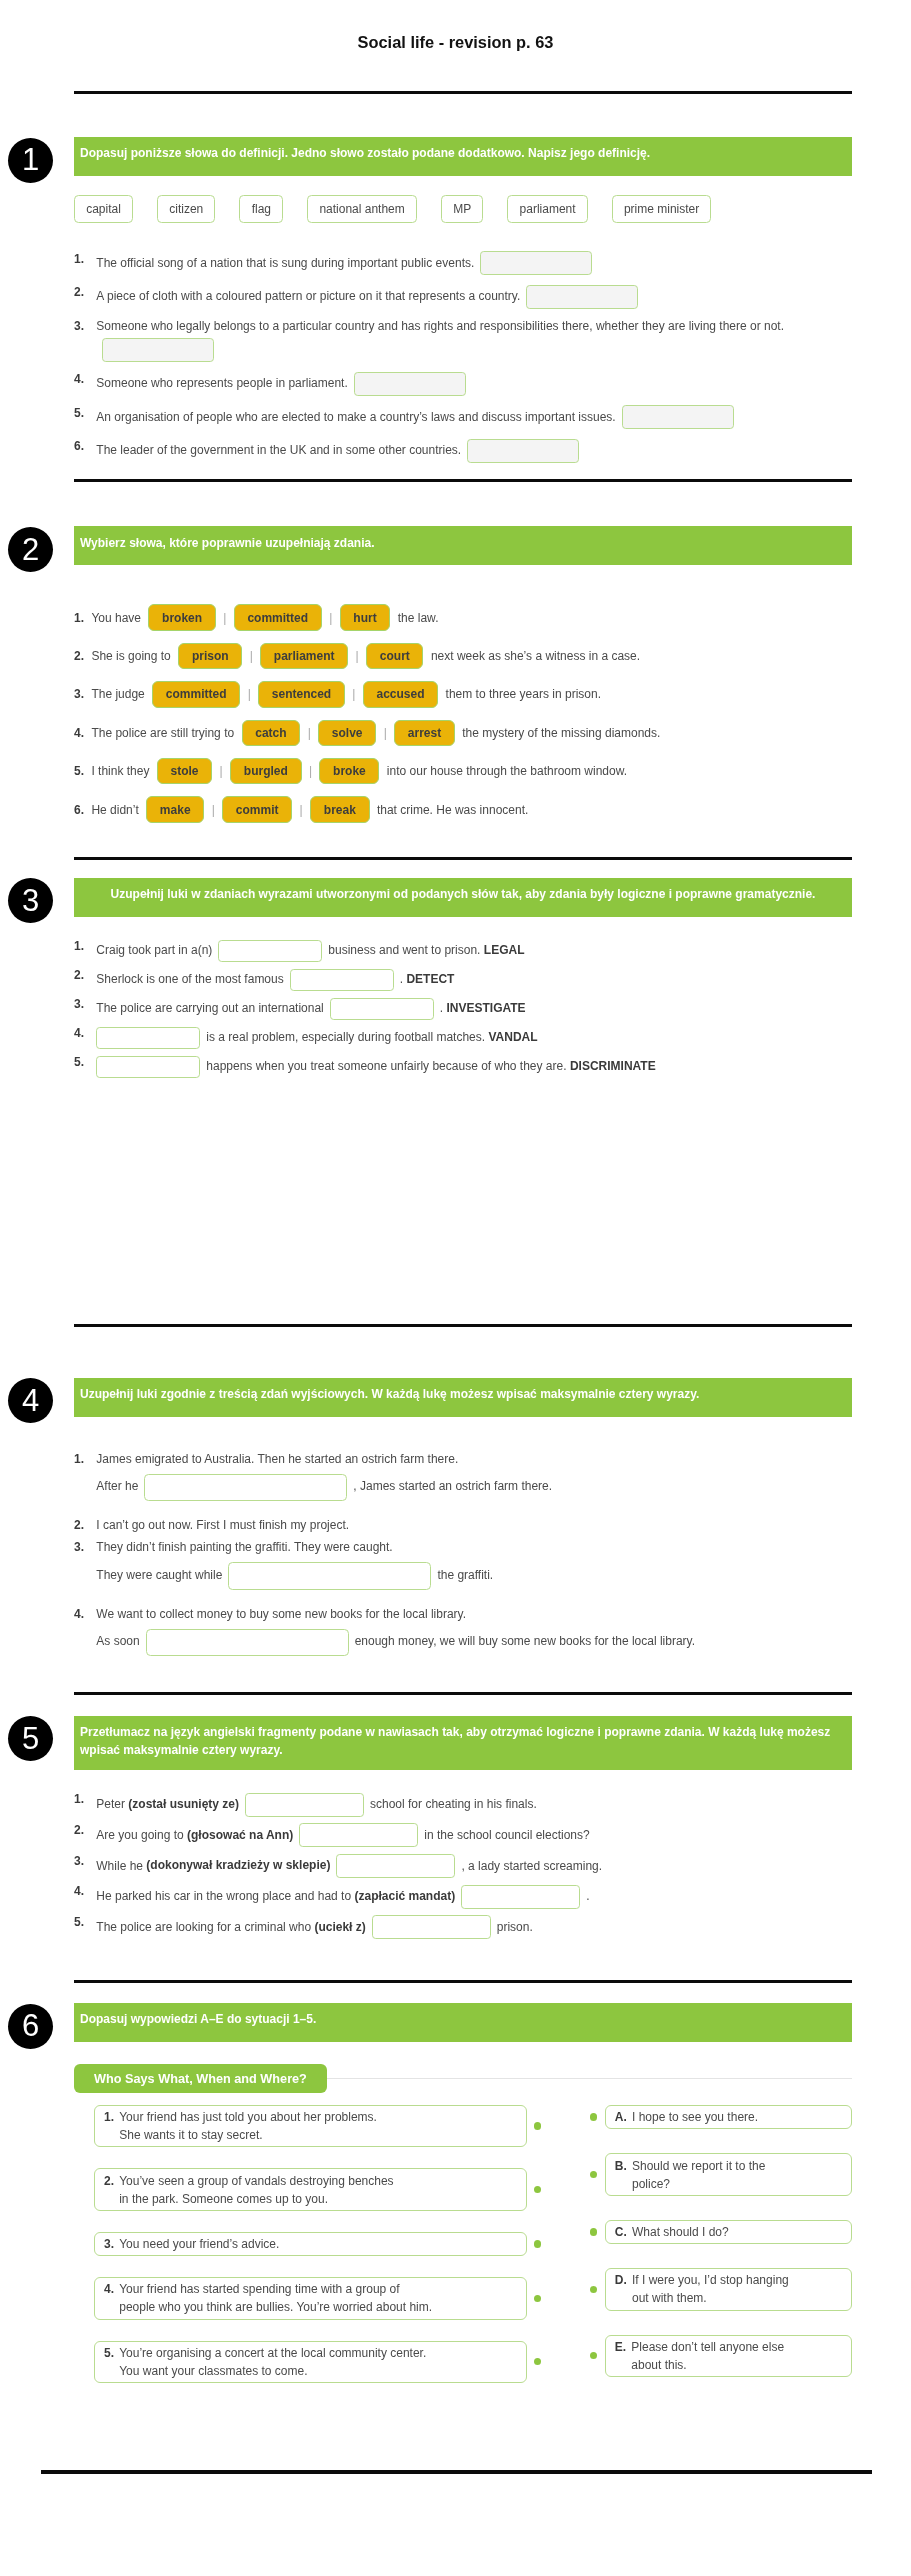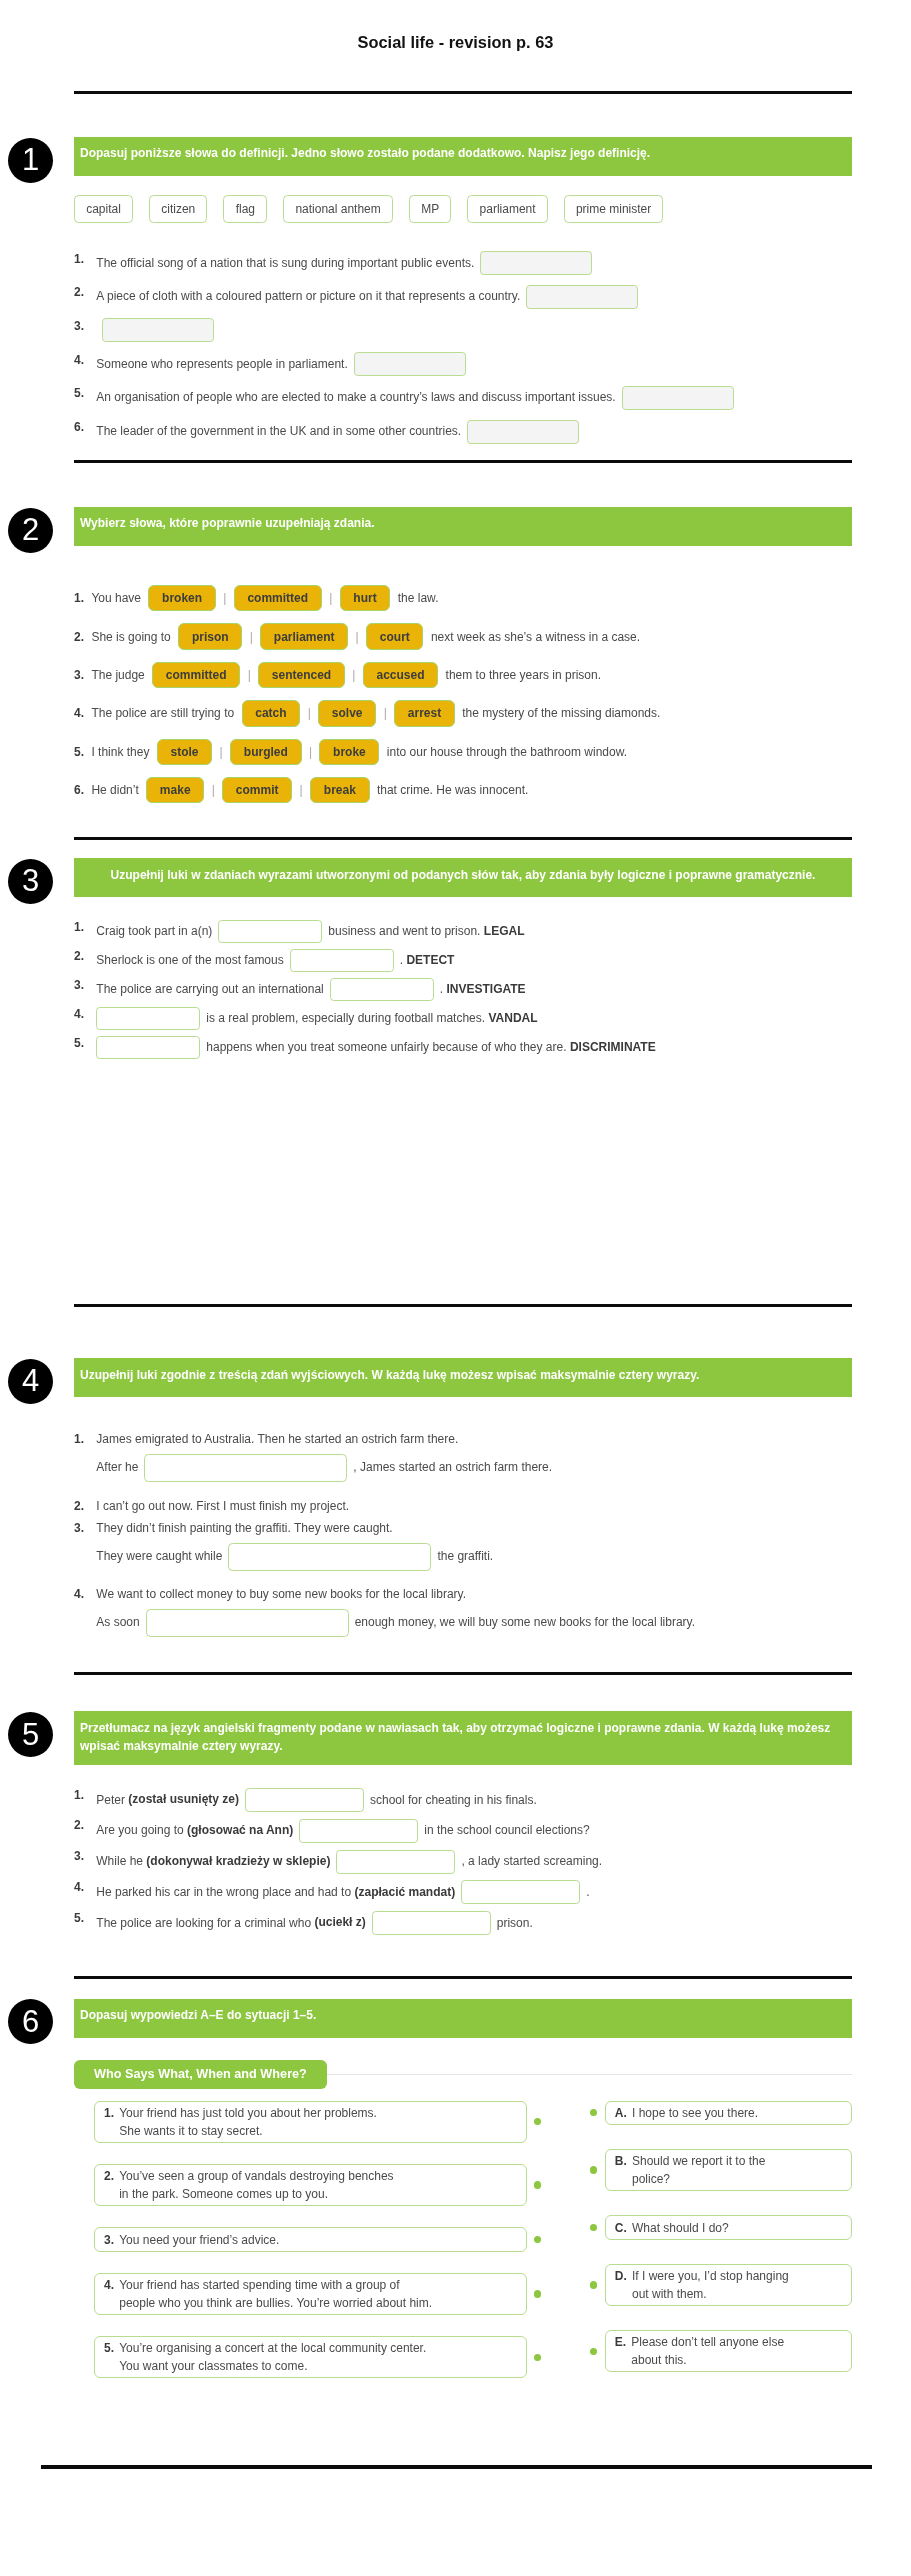--- a/index.html
+++ b/index.html
@@ -30,25 +30,25 @@
     display:flex; align-items:center; justify-content:center;
   }
   .band {
     background:#8dc63f; color:#ffffff; font-weight:bold; font-size:12px;
     line-height:18px; padding:7.4px 6px 10.4px 6px; min-height:39px;
   }
   .mt-band-1 { margin-top:43px; }
   .mt-band-2 { margin-top:44px; }
   .mt-band-3 { margin-top:18px;text-align:center; }
   .mt-band-4 { margin-top:51px; }
-  .mt-band-5 { margin-top:36px; }
+  .mt-band-5 { margin-top:21px; }
   .mt-band-6 { margin-top:20px; }
 
   
-  .chips-row { margin-top:18.6px; display:flex; gap:16px; }
+  .chips-row { margin-top:18.6px; display:flex; gap:24px; }
   .word-chip {
     border:1.5px solid #b9dc90; border-radius:4.5px; background:#fff;
     padding:6px 11.2px; font-size:12px; color:#4a4a4a; white-space:nowrap;
   }
 
   
   .items { margin-top:27px; }
   .item { display:flex; margin-bottom:6.7px; line-height:19.4px; }
   .item > .num { width:22.3px; flex:none; font-weight:bold; color:#3a3a3a; }
   .it-body { flex:1; }
@@ -136,21 +136,21 @@
       <div class="item">
         <span class="num">1.</span>
         <div class="it-body"><span>The official song of a nation that is sung during important public events.</span><input class="blank gray w150" style=""></div>
       </div>
       <div class="item">
         <span class="num">2.</span>
         <div class="it-body"><span>A piece of cloth with a coloured pattern or picture on it that represents a country.</span><input class="blank gray w150" style=""></div>
       </div>
       <div class="item">
         <span class="num">3.</span>
-        <div class="it-body"><input class="blank gray w150" style=""></div>
+        <div class="it-body"><span>Someone who legally belongs to a particular country and has rights and responsibilities there, whether they are living there or not.</span><input class="blank gray w150" style=""></div>
       </div>
       <div class="item">
         <span class="num">4.</span>
         <div class="it-body"><span>Someone who represents people in parliament.</span><input class="blank gray w150" style=""></div>
       </div>
       <div class="item">
         <span class="num">5.</span>
         <div class="it-body"><span>An organisation of people who are elected to make a country’s laws and discuss important issues.</span><input class="blank gray w150" style=""></div>
       </div>
       <div class="item">

